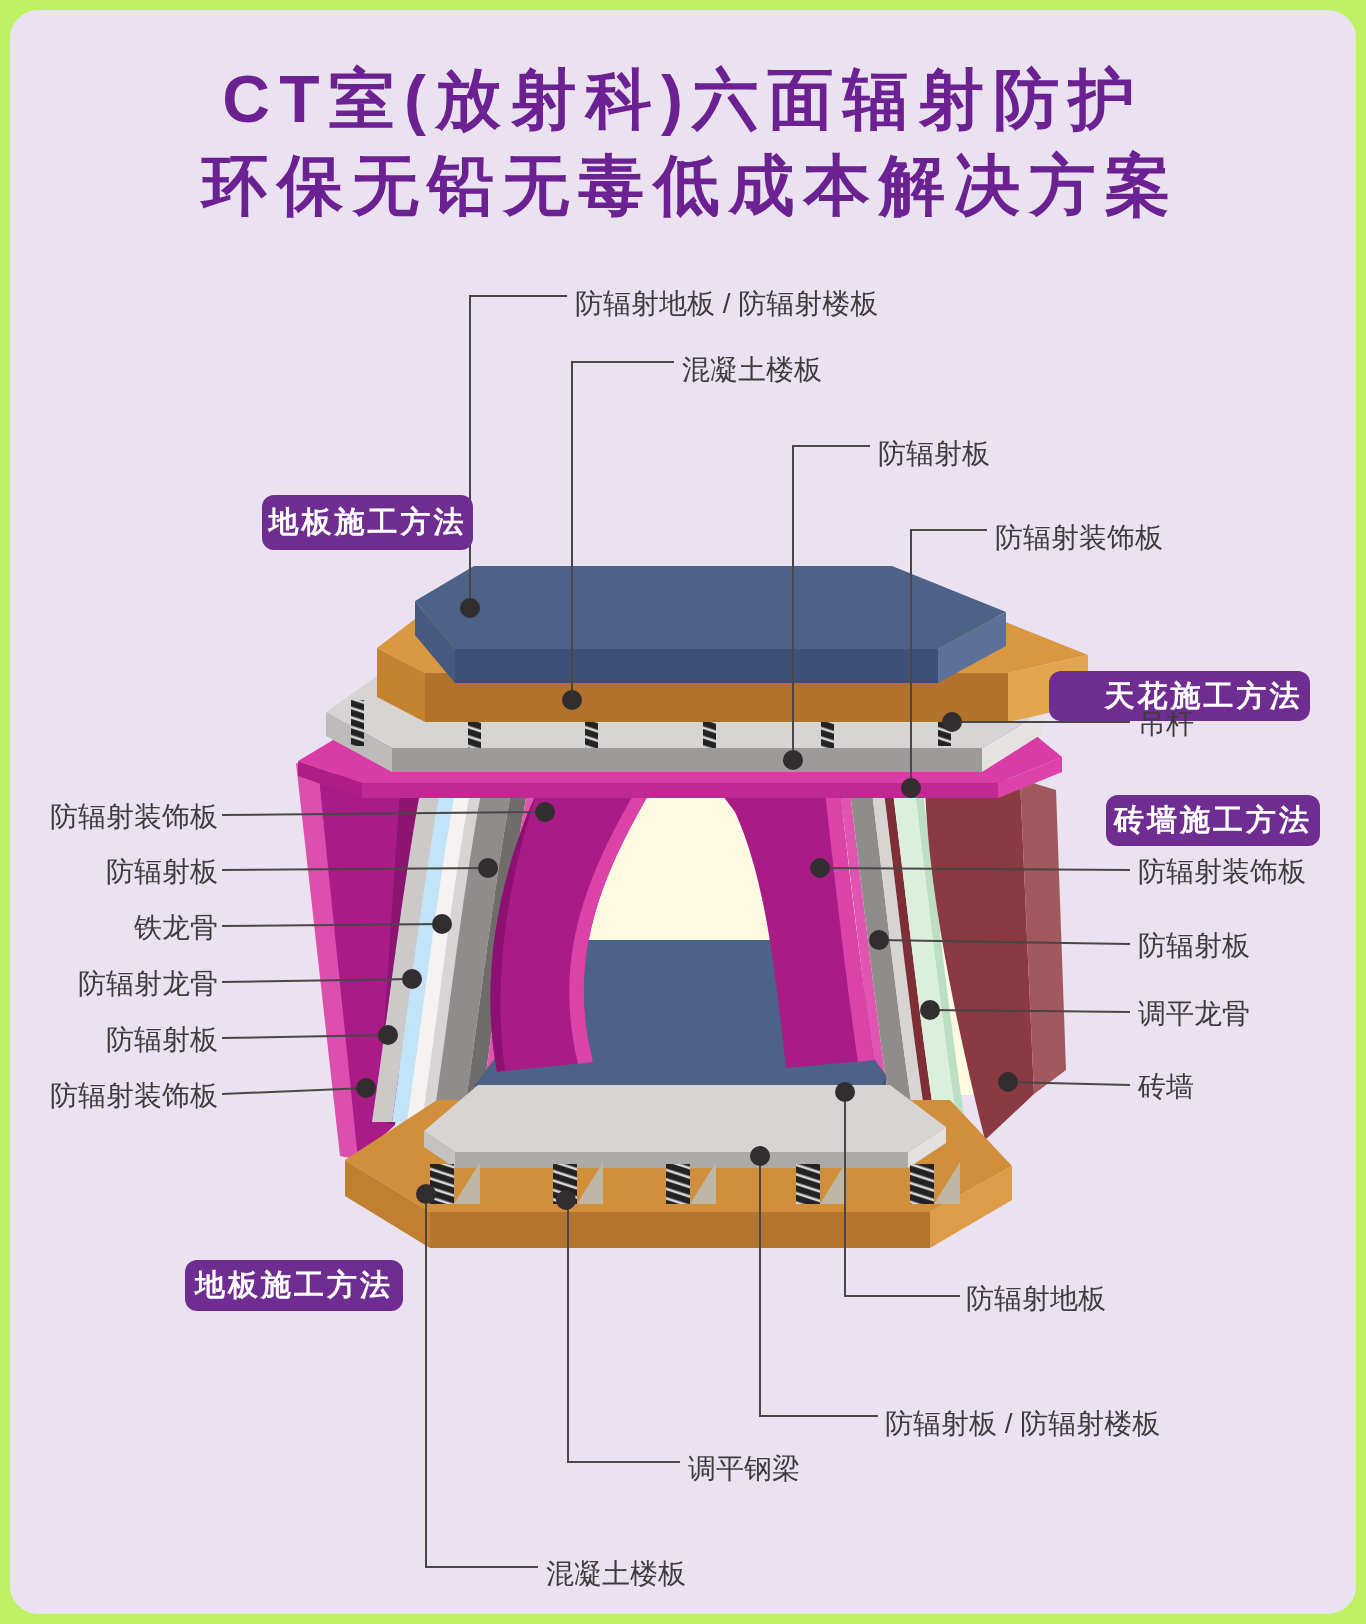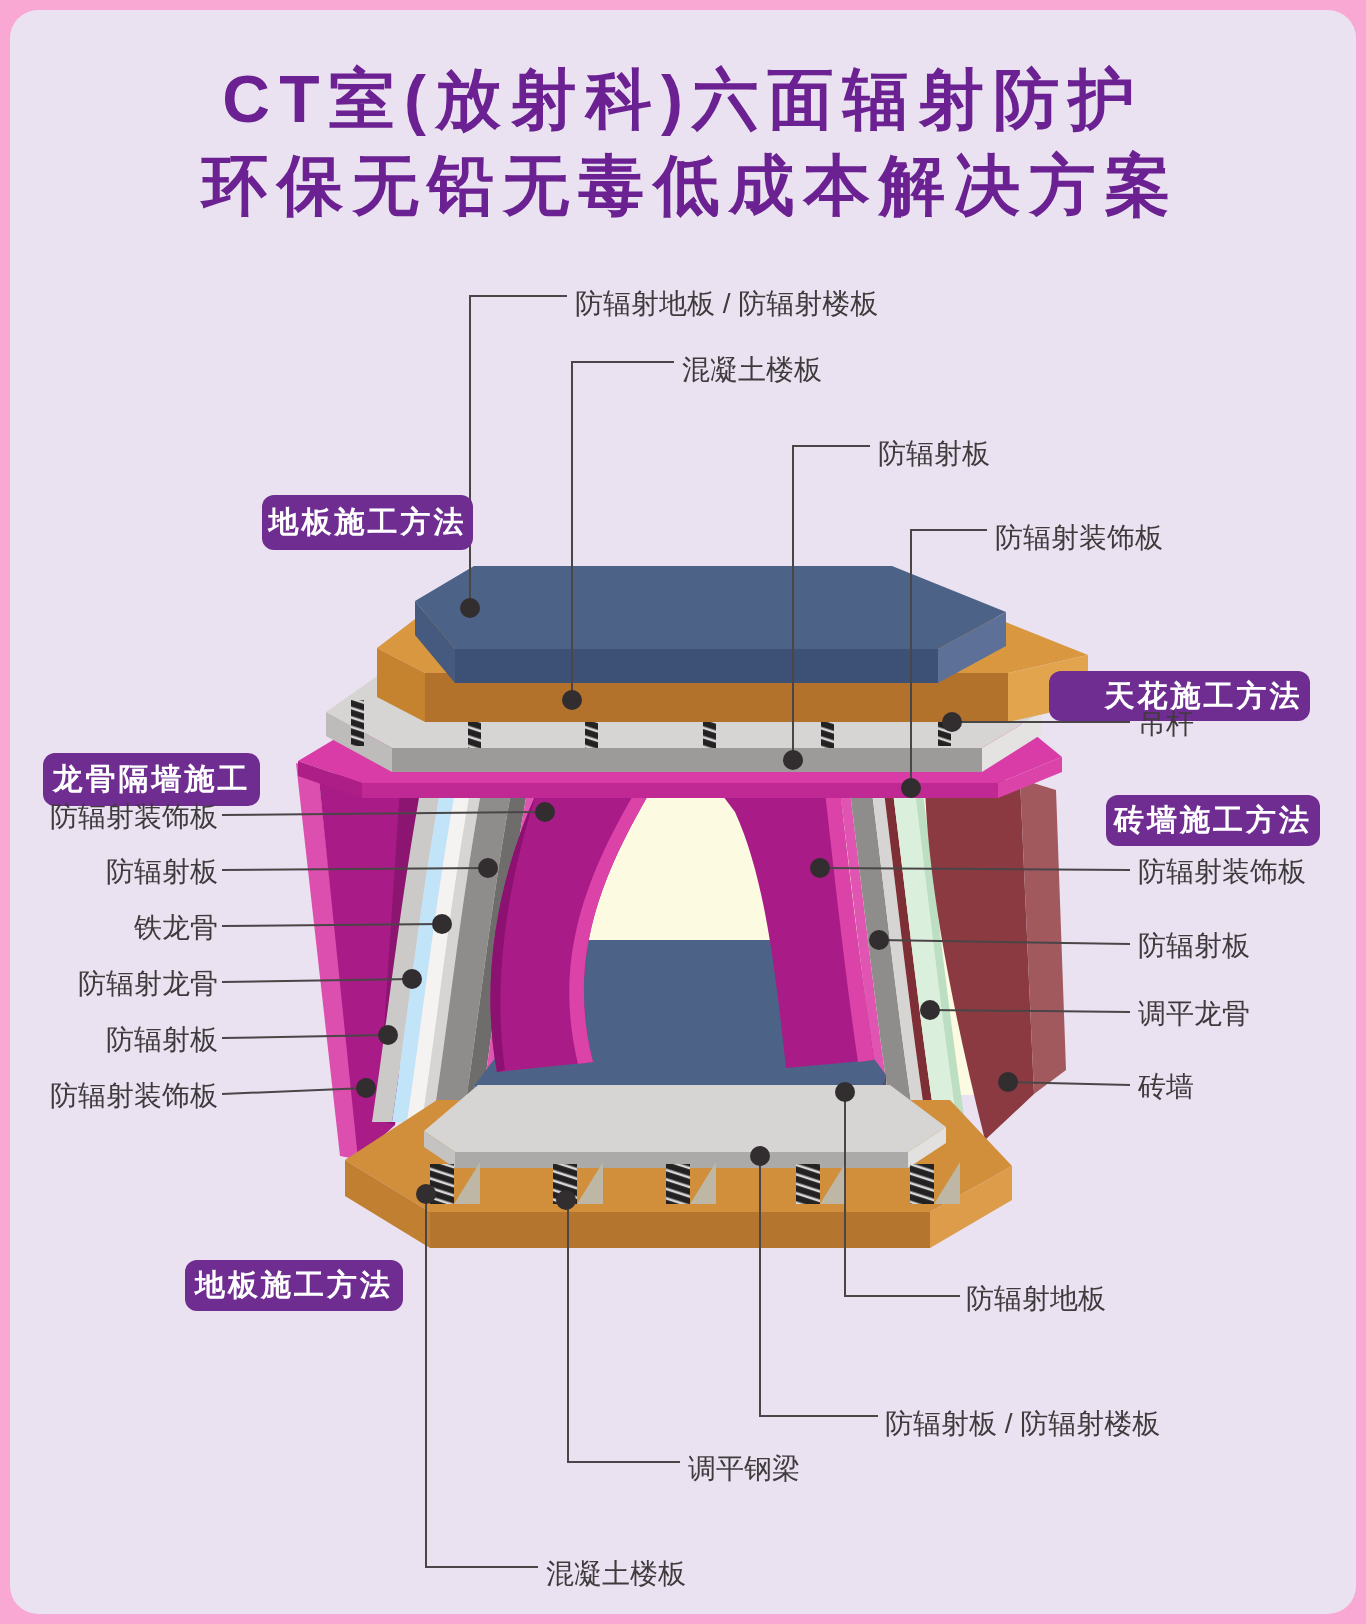--- a/index.html
+++ b/index.html
@@ -1,17 +1,17 @@
 <!DOCTYPE html>
 <html><head>
 <meta charset="utf-8">
 <style>
   html,body{margin:0;padding:0;background:#ffffff;}
   #stage{
-    position:relative;width:1366px;height:1624px;background:#f9a8d4;
+    position:relative;width:1366px;height:1624px;background:#bef264;
     font-family:"Liberation Sans","DejaVu Sans",sans-serif;overflow:hidden;
   }
   #panel{
     position:absolute;left:10px;top:10px;width:1346px;height:1604px;
     background:#EAE2F1;border-radius:28px;
   }
   #diagram-svg{position:absolute;left:0;top:0;}
   .title-line{
     position:absolute;left:0;width:1366px;text-align:center;
     color:#6B2191;font-weight:bold;letter-spacing:0.14em;
@@ -189,21 +189,20 @@
         <circle cx="760" cy="1156" r="10"></circle>
       <circle cx="566" cy="1200" r="10"></circle>
         <circle cx="426" cy="1194" r="10"></circle>
     </g>
   </svg>
 
   <div class="title-line" style="top:66px;">CT室(放射科)六面辐射防护</div>
   <div class="title-line" style="top:152px;padding-left:8px;">环保无铅无毒低成本解决方案</div>
 
   <div class="badge" style="left:262px;top:467px;width:211px;height:55px;">地板施工方法</div>
-  <div class="badge" style="left:43px;top:725px;width:217px;height:53px;">龙骨隔墙施工</div>
   <div class="badge" style="left:1049px;top:643px;width:213px;height:50px;padding-left:48px;">天花施工方法</div>
   <div class="badge" style="left:1106px;top:767px;width:214px;height:51px;">砖墙施工方法</div>
   <div class="badge" style="left:185px;top:1232px;width:218px;height:51px;">地板施工方法</div>
 
   <div class="lbl" style="left:575px;top:288px;">防辐射地板 / 防辐射楼板</div>
   <div class="lbl" style="left:682px;top:354px;">混凝土楼板</div>
   <div class="lbl" style="left:878px;top:438px;">防辐射板</div>
   <div class="lbl" style="left:995px;top:522px;">防辐射装饰板</div>
   <div class="lbl" style="left:1138px;top:708px;">吊杆</div>
 

